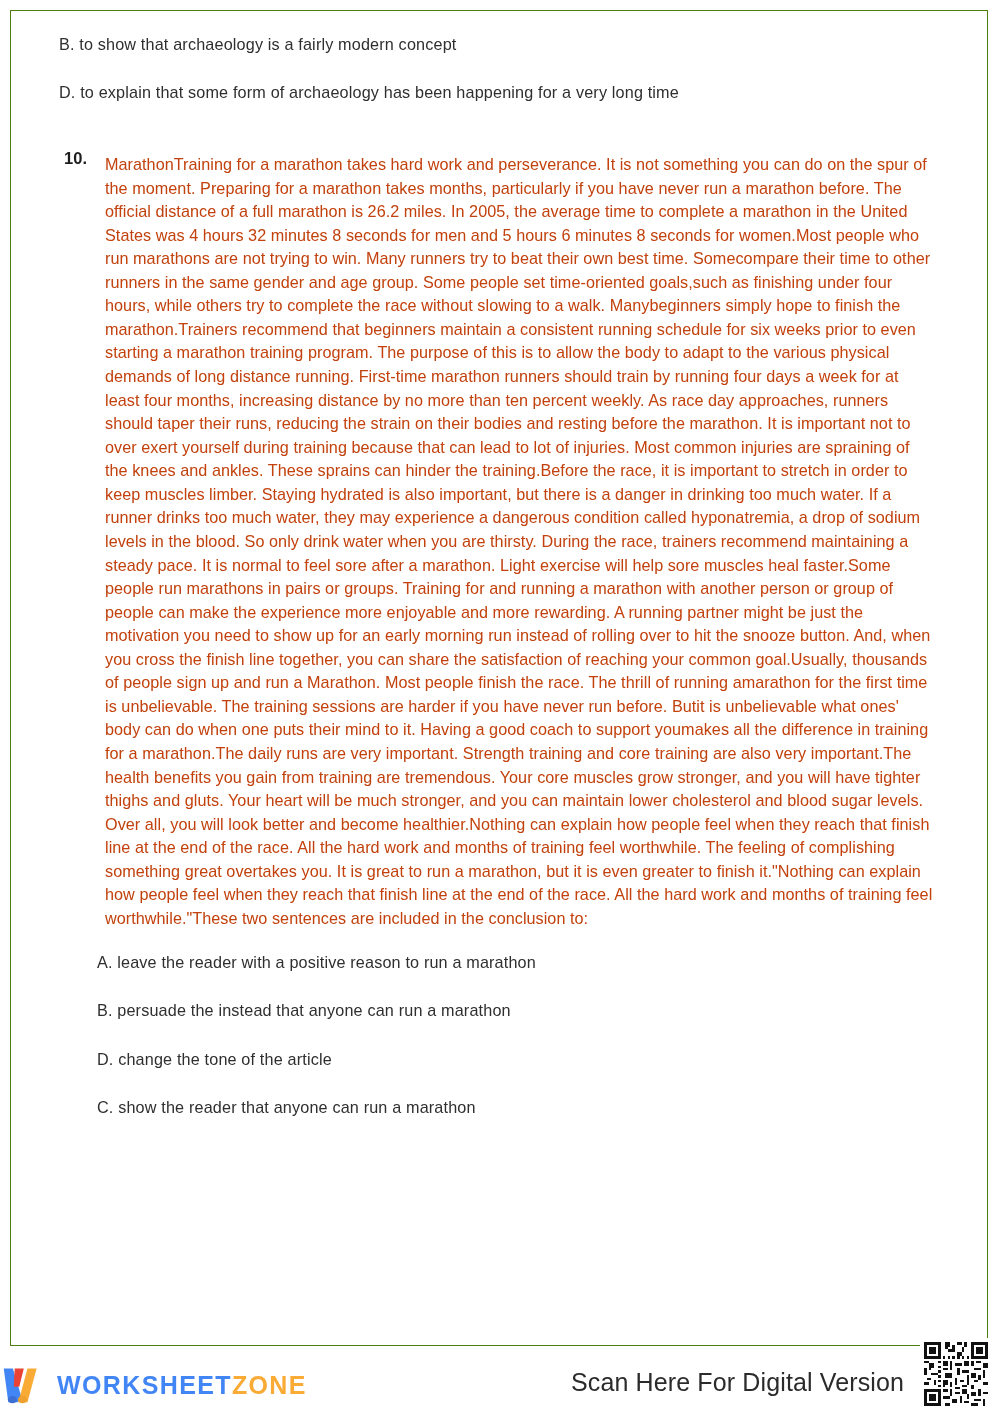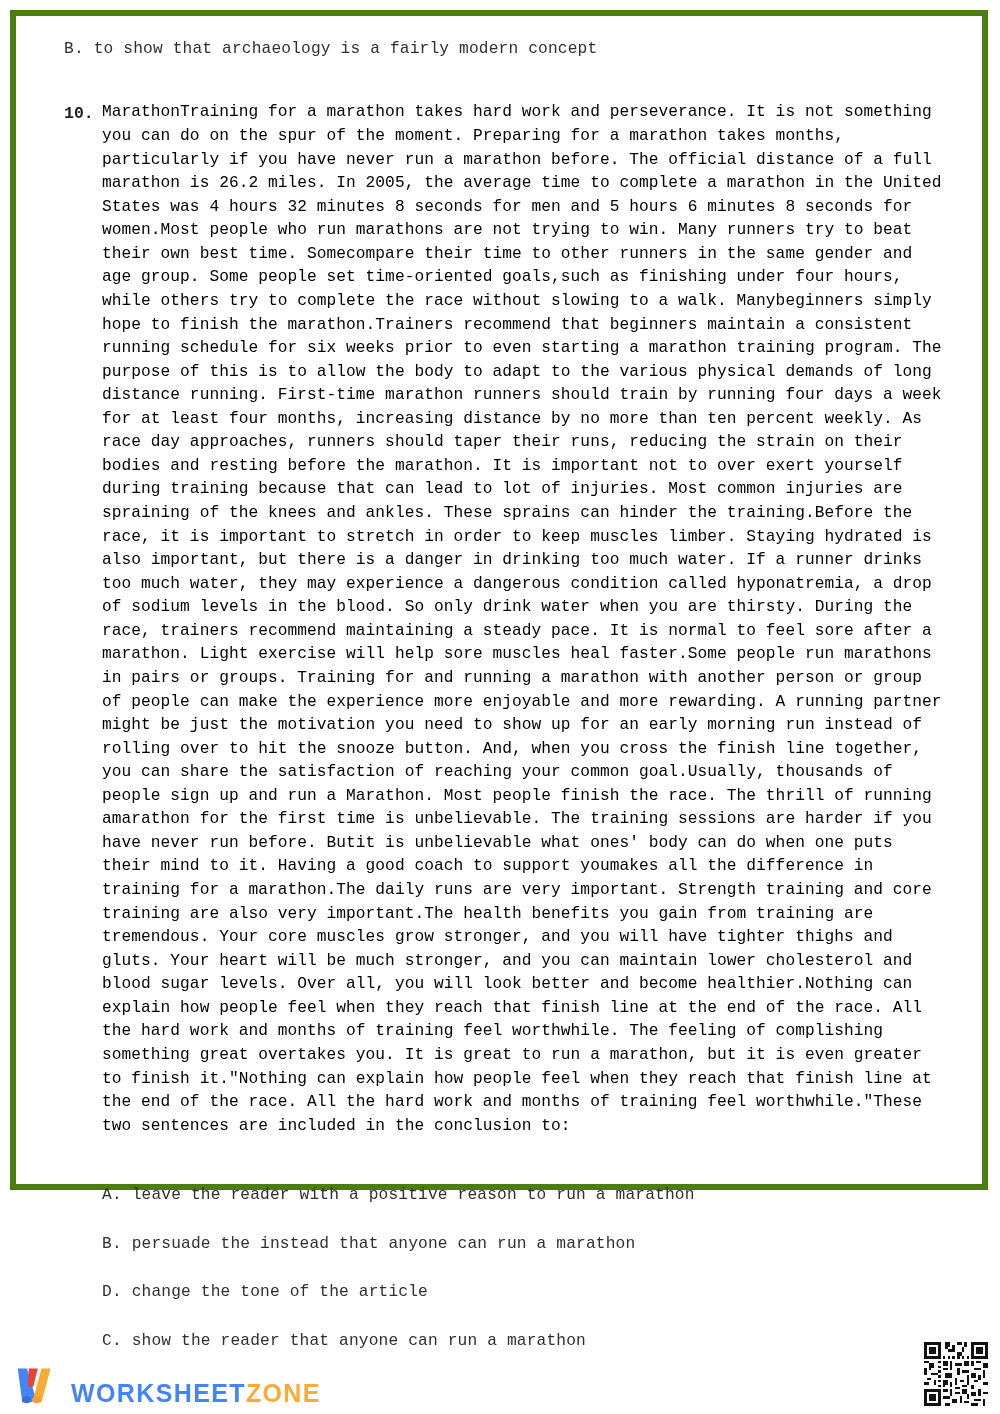--- a/index.html
+++ b/index.html
@@ -16,25 +16,24 @@
     color: #2b2b2b;
     overflow: hidden;
   }
 
   
   .page-sheet {
     position: absolute;
     left: 10px;
     top: 10px;
     width: 978px;
-    height: 1180px;
-    border: 6px solid #4d7c0f;
+    height: 1336px;
+    border: 1px solid #4d7c0f;
     box-sizing: border-box;
     background: #ffffff;
-    font-family: Liberation Mono, monospace;
   }
 
   .content {
     position: absolute;
     left: 48px;
     top: 18px;
     width: 882px;
   }
 
   
@@ -70,50 +69,50 @@
     box-sizing: border-box;
     line-height: 1.46;
     padding-top: 1px;
   }
   .q-body {
     flex: 1 1 auto;
   }
   .q-passage {
     font-size: 16.2px;
     line-height: 1.455;
-    color: #000000;
-    margin: 0;
+    color: #c2410c;
+    margin: 8px;
     text-align: left;
     letter-spacing: 0.003em;
   }
 
   .choices-block {
-    margin-top: 46px;
+    margin-top: 20px;
   }
   .choices-block .choice {
     margin-bottom: 25px;
   }
   .choices-block .choice:last-child {
     margin-bottom: 0;
   }
 
   
   .footer {
     position: absolute;
     left: 0;
     top: 1358px;
     width: 1000px;
     height: 56px;
   }
   .brand {
     position: absolute;
-    left: 14px;
+    left: 0;
     top: 6px;
     display: flex;
-    align-items: flex-end;
+    align-items: center;
     gap: 13px;
   }
   .brand-mark {
     width: 44px;
     height: 42px;
     display: block;
   }
   .brand-text {
     font-size: 25px;
     font-weight: bold;
@@ -145,20 +144,21 @@
   }
   .qr-wrap svg { display: block; }
 </style>
 </head>
 <body>
 
 <div class="page-sheet">
   <div class="content">
 
     <p class="choice choice-top">B. to show that archaeology is a fairly modern concept</p>
+    <p class="choice choice-top">D. to explain that some form of archaeology has been happening for a very long time</p>
 
     <div class="question">
       <div class="q-number">10.</div>
       <div class="q-body">
         <p class="q-passage">MarathonTraining for a marathon takes hard work and perseverance. It is not something you can do on the spur of the moment. Preparing for a marathon takes months, particularly if you have never run a marathon before. The official distance of a full marathon is 26.2 miles. In 2005, the average time to complete a marathon in the United States was 4 hours 32 minutes 8 seconds for men and 5 hours 6 minutes 8 seconds for women.Most people who run marathons are not trying to win. Many runners try to beat their own best time. Somecompare their time to other runners in the same gender and age group. Some people set time-oriented goals,such as finishing under four hours, while others try to complete the race without slowing to a walk. Manybeginners simply hope to finish the marathon.Trainers recommend that beginners maintain a consistent running schedule for six weeks prior to even starting a marathon training program. The purpose of this is to allow the body to adapt to the various physical demands of long distance running. First-time marathon runners should train by running four days a week for at least four months, increasing distance by no more than ten percent weekly. As race day approaches, runners should taper their runs, reducing the strain on their bodies and resting before the marathon. It is important not to over exert yourself during training because that can lead to lot of injuries. Most common injuries are spraining of the knees and ankles. These sprains can hinder the training.Before the race, it is important to stretch in order to keep muscles limber. Staying hydrated is also important, but there is a danger in drinking too much water. If a runner drinks too much water, they may experience a dangerous condition called hyponatremia, a drop of sodium levels in the blood. So only drink water when you are thirsty. During the race, trainers recommend maintaining a steady pace. It is normal to feel sore after a marathon. Light exercise will help sore muscles heal faster.Some people run marathons in pairs or groups. Training for and running a marathon with another person or group of people can make the experience more enjoyable and more rewarding. A running partner might be just the motivation you need to show up for an early morning run instead of rolling over to hit the snooze button. And, when you cross the finish line together, you can share the satisfaction of reaching your common goal.Usually, thousands of people sign up and run a Marathon. Most people finish the race. The thrill of running amarathon for the first time is unbelievable. The training sessions are harder if you have never run before. Butit is unbelievable what ones' body can do when one puts their mind to it. Having a good coach to support youmakes all the difference in training for a marathon.The daily runs are very important. Strength training and core training are also very important.The health benefits you gain from training are tremendous. Your core muscles grow stronger, and you will have tighter thighs and gluts. Your heart will be much stronger, and you can maintain lower cholesterol and blood sugar levels. Over all, you will look better and become healthier.Nothing can explain how people feel when they reach that finish line at the end of the race. All the hard work and months of training feel worthwhile. The feeling of complishing something great overtakes you. It is great to run a marathon, but it is even greater to finish it."Nothing can explain how people feel when they reach that finish line at the end of the race. All the hard work and months of training feel worthwhile."These two sentences are included in the conclusion to:</p>
 
         <div class="choices-block">
           <p class="choice">A. leave the reader with a positive reason to run a marathon</p>
           <p class="choice">B. persuade the instead that anyone can run a marathon</p>
           <p class="choice">D. change the tone of the article</p>
@@ -178,20 +178,21 @@
       <path d="M16 5 L26 5 L21 25 L15 25 Z" fill="#ea4335"></path>
       <path d="M30 5 L40 5 L30 42 L20 42 Z" fill="#f9ab36"></path>
       <ellipse cx="13.5" cy="39" rx="5" ry="4" fill="#3b6fd4"></ellipse>
       <ellipse cx="24.5" cy="39" rx="5" ry="4" fill="#f0a02e"></ellipse>
     </svg>
     <div class="brand-text">
       <span class="brand-worksheet">WORKSHEET</span><span class="brand-zone">ZONE</span>
     </div>
   </div>
 
+  <div class="scan-label">Scan Here For Digital Version</div>
 
   <div class="qr-wrap">
     <svg width="68" height="68" viewBox="0 0 29 29" shape-rendering="crispEdges">
       <rect width="29" height="29" fill="#ffffff"></rect>
       <g fill="#111111">
 
         <rect x="1" y="1" width="7" height="1"></rect>
           <rect x="1" y="7" width="7" height="1"></rect>
         <rect x="1" y="1" width="1" height="7"></rect>
           <rect x="7" y="1" width="1" height="7"></rect>

